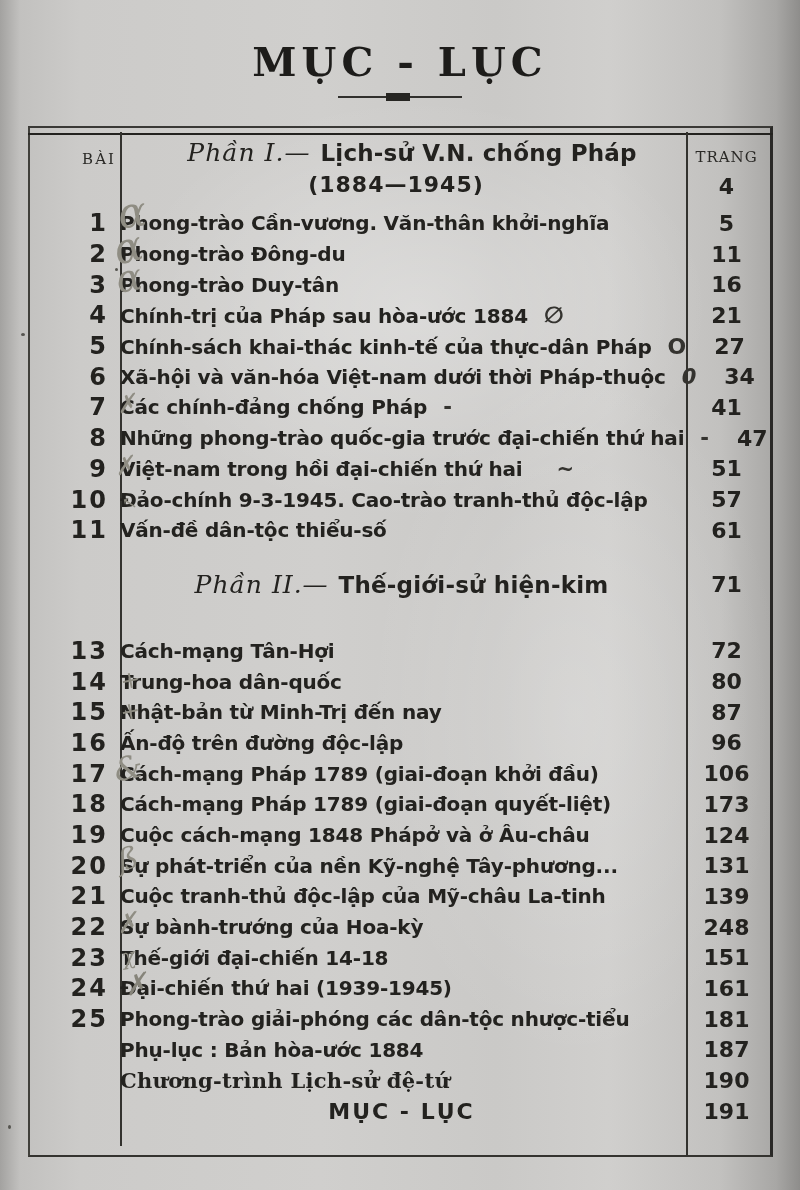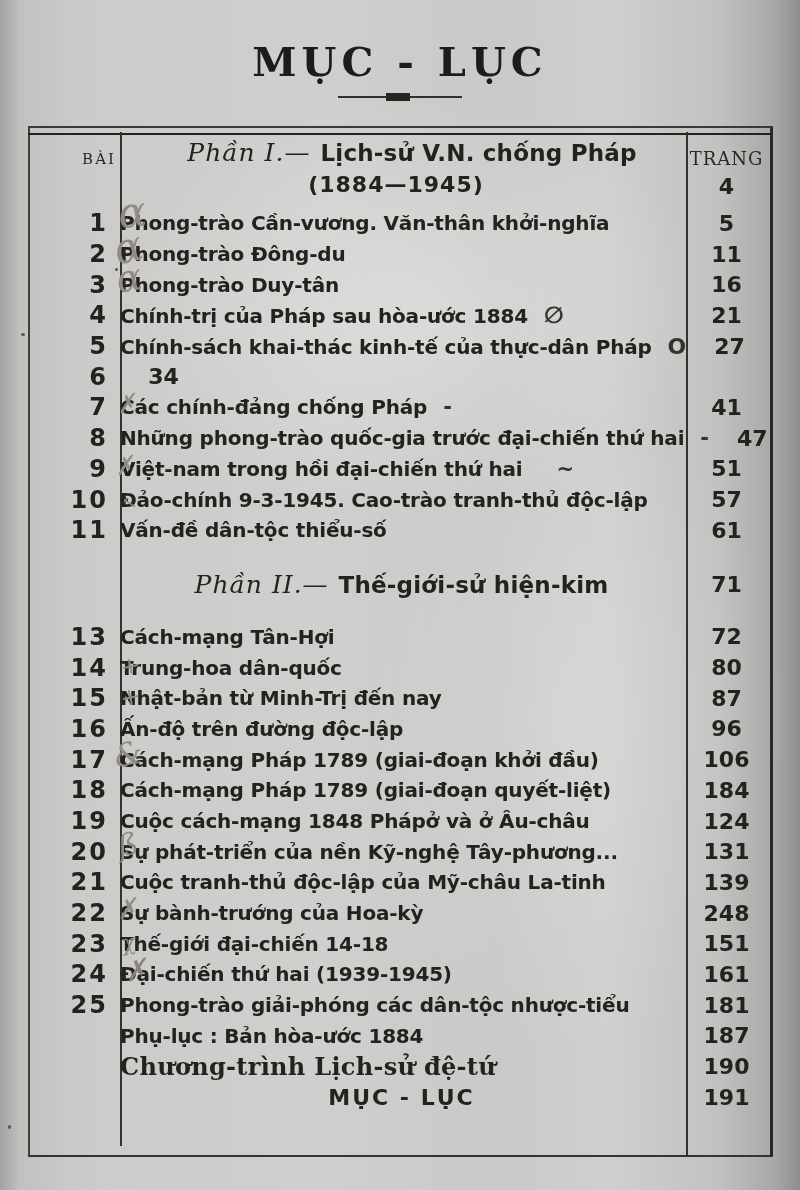--- a/index.html
+++ b/index.html
@@ -30,40 +30,40 @@
   }
   .toc .topline2{position:absolute;left:-2px;right:-3px;top:5px;height:2px;background:#23221f;}
   .vline{position:absolute;width:2px;background:#33322e;}
   .vline.v1{left:90px;top:4px;height:1014px;}
   .vline.v2{left:656px;top:4px;height:1023px;}
   
   .hdr{position:absolute;left:0;top:0;right:0;height:80px;margin-left:24px;}
   .hdr-bai{position:absolute;left:0;top:22px;width:90px;text-align:center;
     font-family:"DejaVu Serif","Liberation Serif",serif;font-size:15px;letter-spacing:2px;color:#2a2926;}
   .hdr-trang{position:absolute;right:0;top:20px;width:87px;text-align:center;
-    font-family:"DejaVu Serif","Liberation Serif",serif;font-size:18px;letter-spacing:1px;color:#2a2926;}
+    font-family:"DejaVu Serif","Liberation Serif",serif;font-size:15px;letter-spacing:1px;color:#2a2926;}
   .s1line1{position:absolute;left:76px;width:564px;top:10px;text-align:center;white-space:nowrap;}
   .s1line2{position:absolute;left:92px;width:500px;top:44px;text-align:center;
     font-weight:bold;font-size:22px;letter-spacing:1px;}
   .sec-prefix{font-family:"DejaVu Serif","Liberation Serif",serif;font-style:italic;font-size:25px;letter-spacing:1px;margin-right:10px;}
   .sec-title{font-weight:bold;font-size:23px;letter-spacing:0.2px;}
   .s1page{position:absolute;right:0;top:46px;width:87px;text-align:center;font-weight:bold;font-size:22px;}
   
   #rows-area{position:absolute;left:0;top:80px;right:0;}
   .row{display:flex;align-items:center;height:30.7px;position:relative;}
   .cell-num{width:90px;box-sizing:border-box;text-align:right;padding-right:12px;
     font-weight:bold;font-size:24px;letter-spacing:2px;flex:none;}
   .cell-title{flex:1;padding-left:0;font-weight:bold;font-size:20px;letter-spacing:-0.2px;white-space:nowrap;}
   .cell-page{width:87px;flex:none;text-align:center;font-weight:bold;font-size:22px;}
   
-  .section2{display:flex;align-items:center;height:34px;margin-top:22px;margin-bottom:20px;}
+  .section2{display:flex;align-items:center;height:34px;margin-top:22px;margin-bottom:34px;}
   .s2spacer{width:90px;flex:none;}
   .s2main{flex:1;text-align:center;white-space:nowrap;}
   
-  .font-serif .cell-title{font-family:"DejaVu Serif","Liberation Serif",serif;font-weight:600;font-size:24px;letter-spacing:0.3px;}
+  .font-serif .cell-title{font-family:"DejaVu Serif","Liberation Serif",serif;font-weight:600;font-size:21px;letter-spacing:0.3px;}
   .align-center .cell-title{text-align:center;padding-left:0;font-size:22px;letter-spacing:2px;}
   
   .mark-num{position:absolute;left:86px;top:-2px;z-index:2;
     font-family:"DejaVu Serif","Liberation Serif",serif;font-style:italic;
     color:#8f8d83;font-size:26px;line-height:1;transform:rotate(-12deg);}
   .row-1 .mark-num{font-size:42px;top:-16px;left:88px;transform:rotate(-8deg);}
   .row-2 .mark-num{font-size:42px;top:-12px;left:84px;transform:rotate(-14deg);}
   .row-3 .mark-num{font-size:38px;top:-10px;left:86px;transform:rotate(-10deg);}
   .row-7 .mark-num{font-size:24px;top:0px;}
   .row-9 .mark-num{font-size:24px;top:0px;left:84px;}
@@ -130,20 +130,21 @@
           <div class="cell-title">Chính-trị của Pháp sau hòa-ước 1884<span class="mark-end">∅</span></div>
           <div class="cell-page">21</div>
         </div>
         <div class="row row-5">
           <div class="cell-num">5</div>
           <div class="cell-title">Chính-sách khai-thác kinh-tế của thực-dân Pháp<span class="mark-end">O</span></div>
           <div class="cell-page">27</div>
         </div>
         <div class="row row-6">
           <div class="cell-num">6</div>
+          <div class="cell-title">Xã-hội và văn-hóa Việt-nam dưới thời Pháp-thuộc<span class="mark-end">0</span></div>
           <div class="cell-page">34</div>
         </div>
         <div class="row row-7">
           <div class="cell-num">7</div>
           <span class="mark-num">✗</span>
           <div class="cell-title">Các chính-đảng chống Pháp<span class="mark-end">-</span></div>
           <div class="cell-page">41</div>
         </div>
         <div class="row row-8">
           <div class="cell-num">8</div>
@@ -200,21 +201,21 @@
         </div>
         <div class="row row-17">
           <div class="cell-num">17</div>
           <span class="mark-num">&amp;</span>
           <div class="cell-title">Cách-mạng Pháp 1789 (giai-đoạn khởi đầu)</div>
           <div class="cell-page">106</div>
         </div>
         <div class="row row-18">
           <div class="cell-num">18</div>
           <div class="cell-title">Cách-mạng Pháp 1789 (giai-đoạn quyết-liệt)</div>
-          <div class="cell-page">184</div>
+          <div class="cell-page">173</div>
         </div>
         <div class="row row-19">
           <div class="cell-num">19</div>
           <div class="cell-title">Cuộc cách-mạng 1848 Phápở và ở Âu-châu</div>
           <div class="cell-page">124</div>
         </div>
         <div class="row row-20">
           <div class="cell-num">20</div>
           <span class="mark-num">ß</span>
           <div class="cell-title">Sự phát-triển của nền Kỹ-nghệ Tây-phương...</div>

